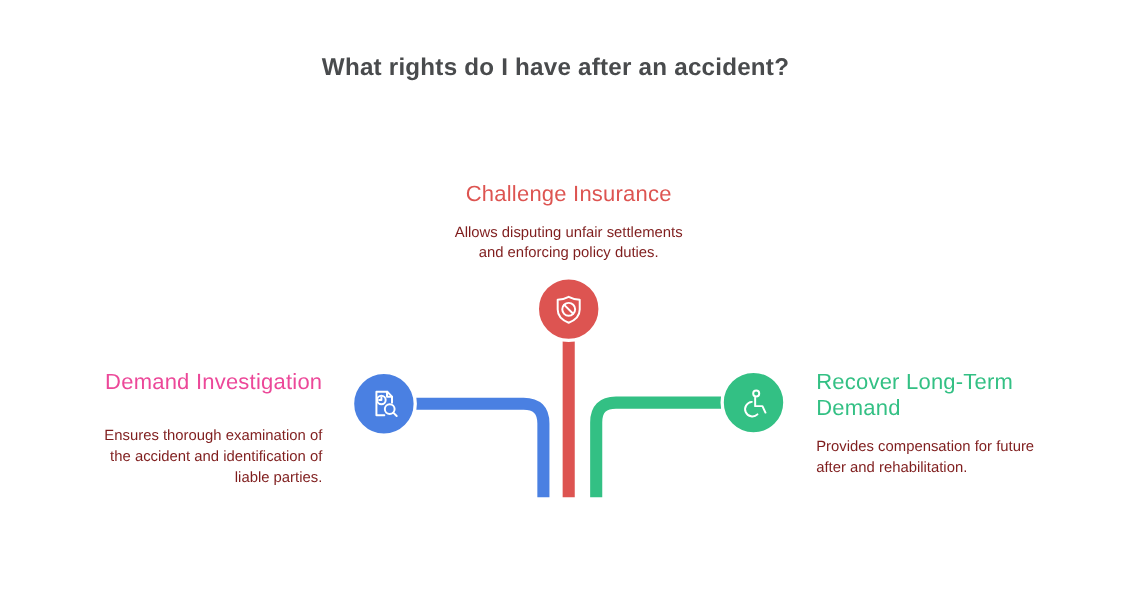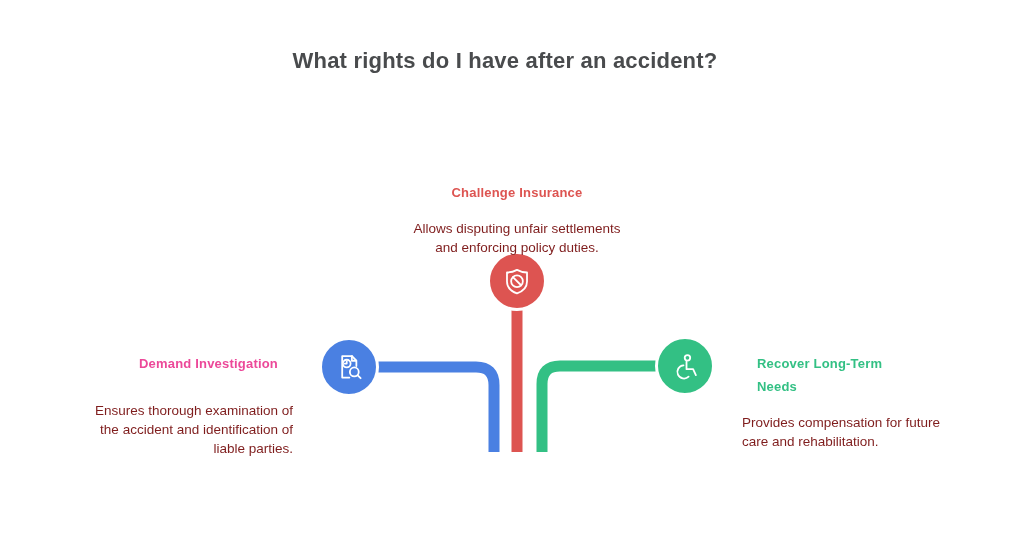--- a/index.html
+++ b/index.html
@@ -44,23 +44,23 @@
     display: flex;
     align-items: center;
     justify-content: center;
   }
   .node-left  { left: 319px; top: 337px; background: #4a80e2; }
   .node-center{ left: 487px; top: 251px; background: #dd5451; }
   .node-right { left: 655px; top: 336px; background: #33c084; }
   .node svg { display: block; }
   .branch { position: absolute; }
   .branch .label {
-    margin: 15px;
-    font-size: 13px;
-    font-weight: 700;
+    margin: 0;
+    font-size: 20px;
+    font-weight: 400;
     line-height: 23px;
     white-space: pre-line;
     letter-spacing: 0.2px;
   }
   .branch .desc {
     margin: 0;
     font-size: 13.5px;
     line-height: 19px;
     color: #7f1d1d;
     white-space: pre-line;
@@ -134,18 +134,18 @@
 
   <div class="branch branch-left">
     <h2 class="label">Demand Investigation</h2>
     <p class="desc">Ensures thorough examination of
 the accident and identification of
 liable parties.</p>
   </div>
 
   <div class="branch branch-right">
     <h2 class="label">Recover Long-Term
-Needs</h2>
+Demand</h2>
     <p class="desc">Provides compensation for future
-care and rehabilitation.</p>
+after and rehabilitation.</p>
   </div>
 
 </div>
 
 </body></html>

